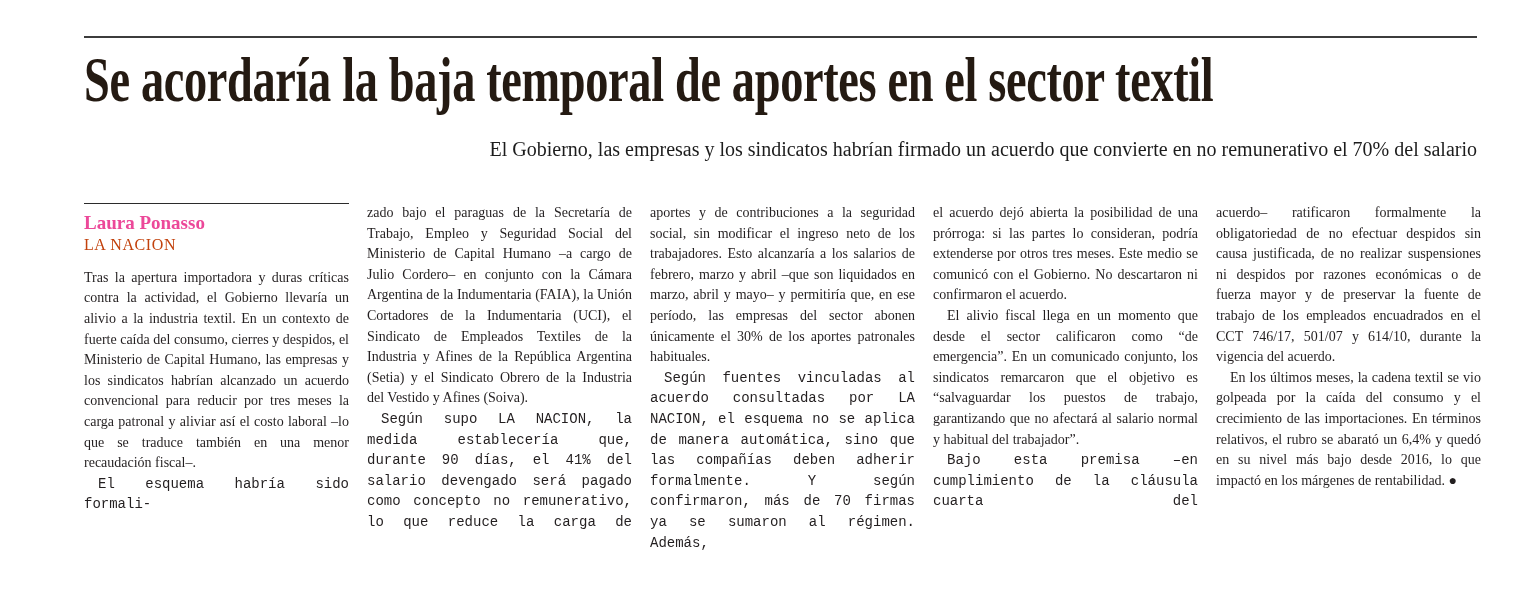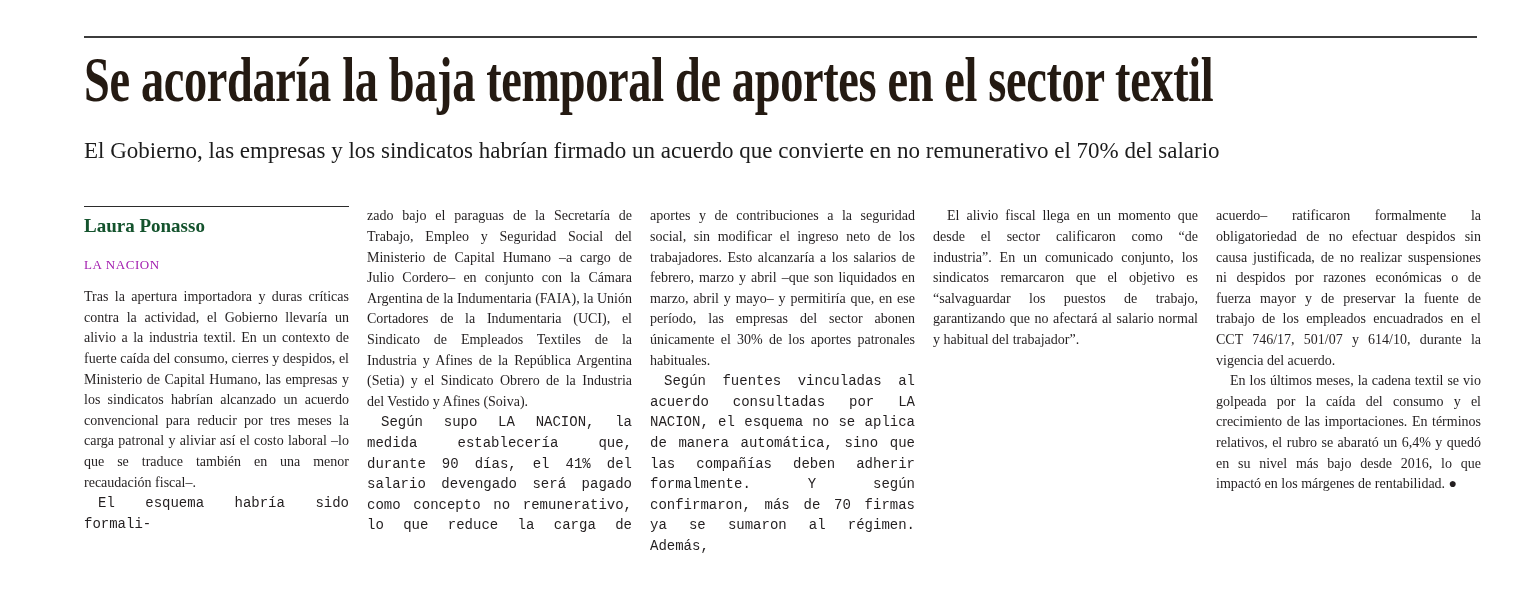--- a/index.html
+++ b/index.html
@@ -31,52 +31,53 @@
     line-height: 1.0;
     font-weight: 700;
     color: #241a12;
     white-space: nowrap;
     letter-spacing: -0.5px;
     transform: scaleX(0.725);
     transform-origin: 0 0;
   }
   .subheadline {
     margin: 26px 0 0 0;
-    font-size: 23px;
+    font-size: 20px;
     line-height: 1.15;
     font-weight: 400;
     color: #1c1c1c;
     white-space: nowrap;
+    text-align: right;
   }
   .columns {
     margin-top: 42px;
     display: flex;
     gap: 18px;
     align-items: flex-start;
   }
   .col {
     width: 265px;
     flex: 0 0 265px;
   }
   .byline {
     border-top: 1px solid #2b2b2b;
     padding-top: 8px;
     margin-bottom: 14px;
   }
   .byline-author {
     font-size: 19px;
     font-weight: 700;
     line-height: 1.15;
-    color: #14532d;
+    color: #ec4899;
   }
   .byline-source {
-    margin-top: 20px;
-    font-size: 13px;
+    margin-top: 2px;
+    font-size: 16px;
     letter-spacing: 0.6px;
-    color: #a21caf;
+    color: #c2410c;
   }
   .body-para {
     margin: 0;
     font-size: 14px;
     line-height: 20.6px;
     text-align: justify;
     color: #231f20;
   }
   .body-para.indent { text-indent: 14px; }
   .body-para.flush { text-align-last: justify; font-family: Liberation Mono, monospace; }
@@ -114,21 +115,23 @@
 
     <div class="col">
       <div>
           <p class="body-para">aportes y de contribuciones a la seguridad social, sin modificar el ingreso neto de los trabajadores. Esto alcanzaría a los salarios de febrero, marzo y abril –que son liquidados en marzo, abril y mayo– y permitiría que, en ese período, las empresas del sector abonen únicamente el 30% de los aportes patronales habituales.</p>
           <p class="body-para indent flush">Según fuentes vinculadas al acuerdo consultadas por LA NACION, el esquema no se aplica de manera automática, sino que las compañías deben adherir formalmente. Y según confirmaron, más de 70 firmas ya se sumaron al régimen. Además,</p>
         </div>
     </div>
 
     <div class="col">
       <div>
-          <p class="body-para indent">El alivio fiscal llega en un momento que desde el sector calificaron como “de industria”. En un comunicado conjunto, los sindicatos remarcaron que el objetivo es “salvaguardar los puestos de trabajo, garantizando que no afectará al salario normal y habitual del trabajador”.</p>
+          <p class="body-para">el acuerdo dejó abierta la posibilidad de una prórroga: si las partes lo consideran, podría extenderse por otros tres meses. Este medio se comunicó con el Gobierno. No descartaron ni confirmaron el acuerdo.</p>
+          <p class="body-para indent">El alivio fiscal llega en un momento que desde el sector calificaron como “de emergencia”. En un comunicado conjunto, los sindicatos remarcaron que el objetivo es “salvaguardar los puestos de trabajo, garantizando que no afectará al salario normal y habitual del trabajador”.</p>
+          <p class="body-para indent flush">Bajo esta premisa –en cumplimiento de la cláusula cuarta del</p>
         </div>
     </div>
 
     <div class="col">
       <div>
           <p class="body-para">acuerdo– ratificaron formalmente la obligatoriedad de no efectuar despidos sin causa justificada, de no realizar suspensiones ni despidos por razones económicas o de fuerza mayor y de preservar la fuente de trabajo de los empleados encuadrados en el CCT 746/17, 501/07 y 614/10, durante la vigencia del acuerdo.</p>
           <p class="body-para indent">En los últimos meses, la cadena textil se vio golpeada por la caída del consumo y el crecimiento de las importaciones. En términos relativos, el rubro se abarató un 6,4% y quedó en su nivel más bajo desde 2016, lo que impactó en los márgenes de rentabilidad. ●</p>
         </div>
     </div>
 

